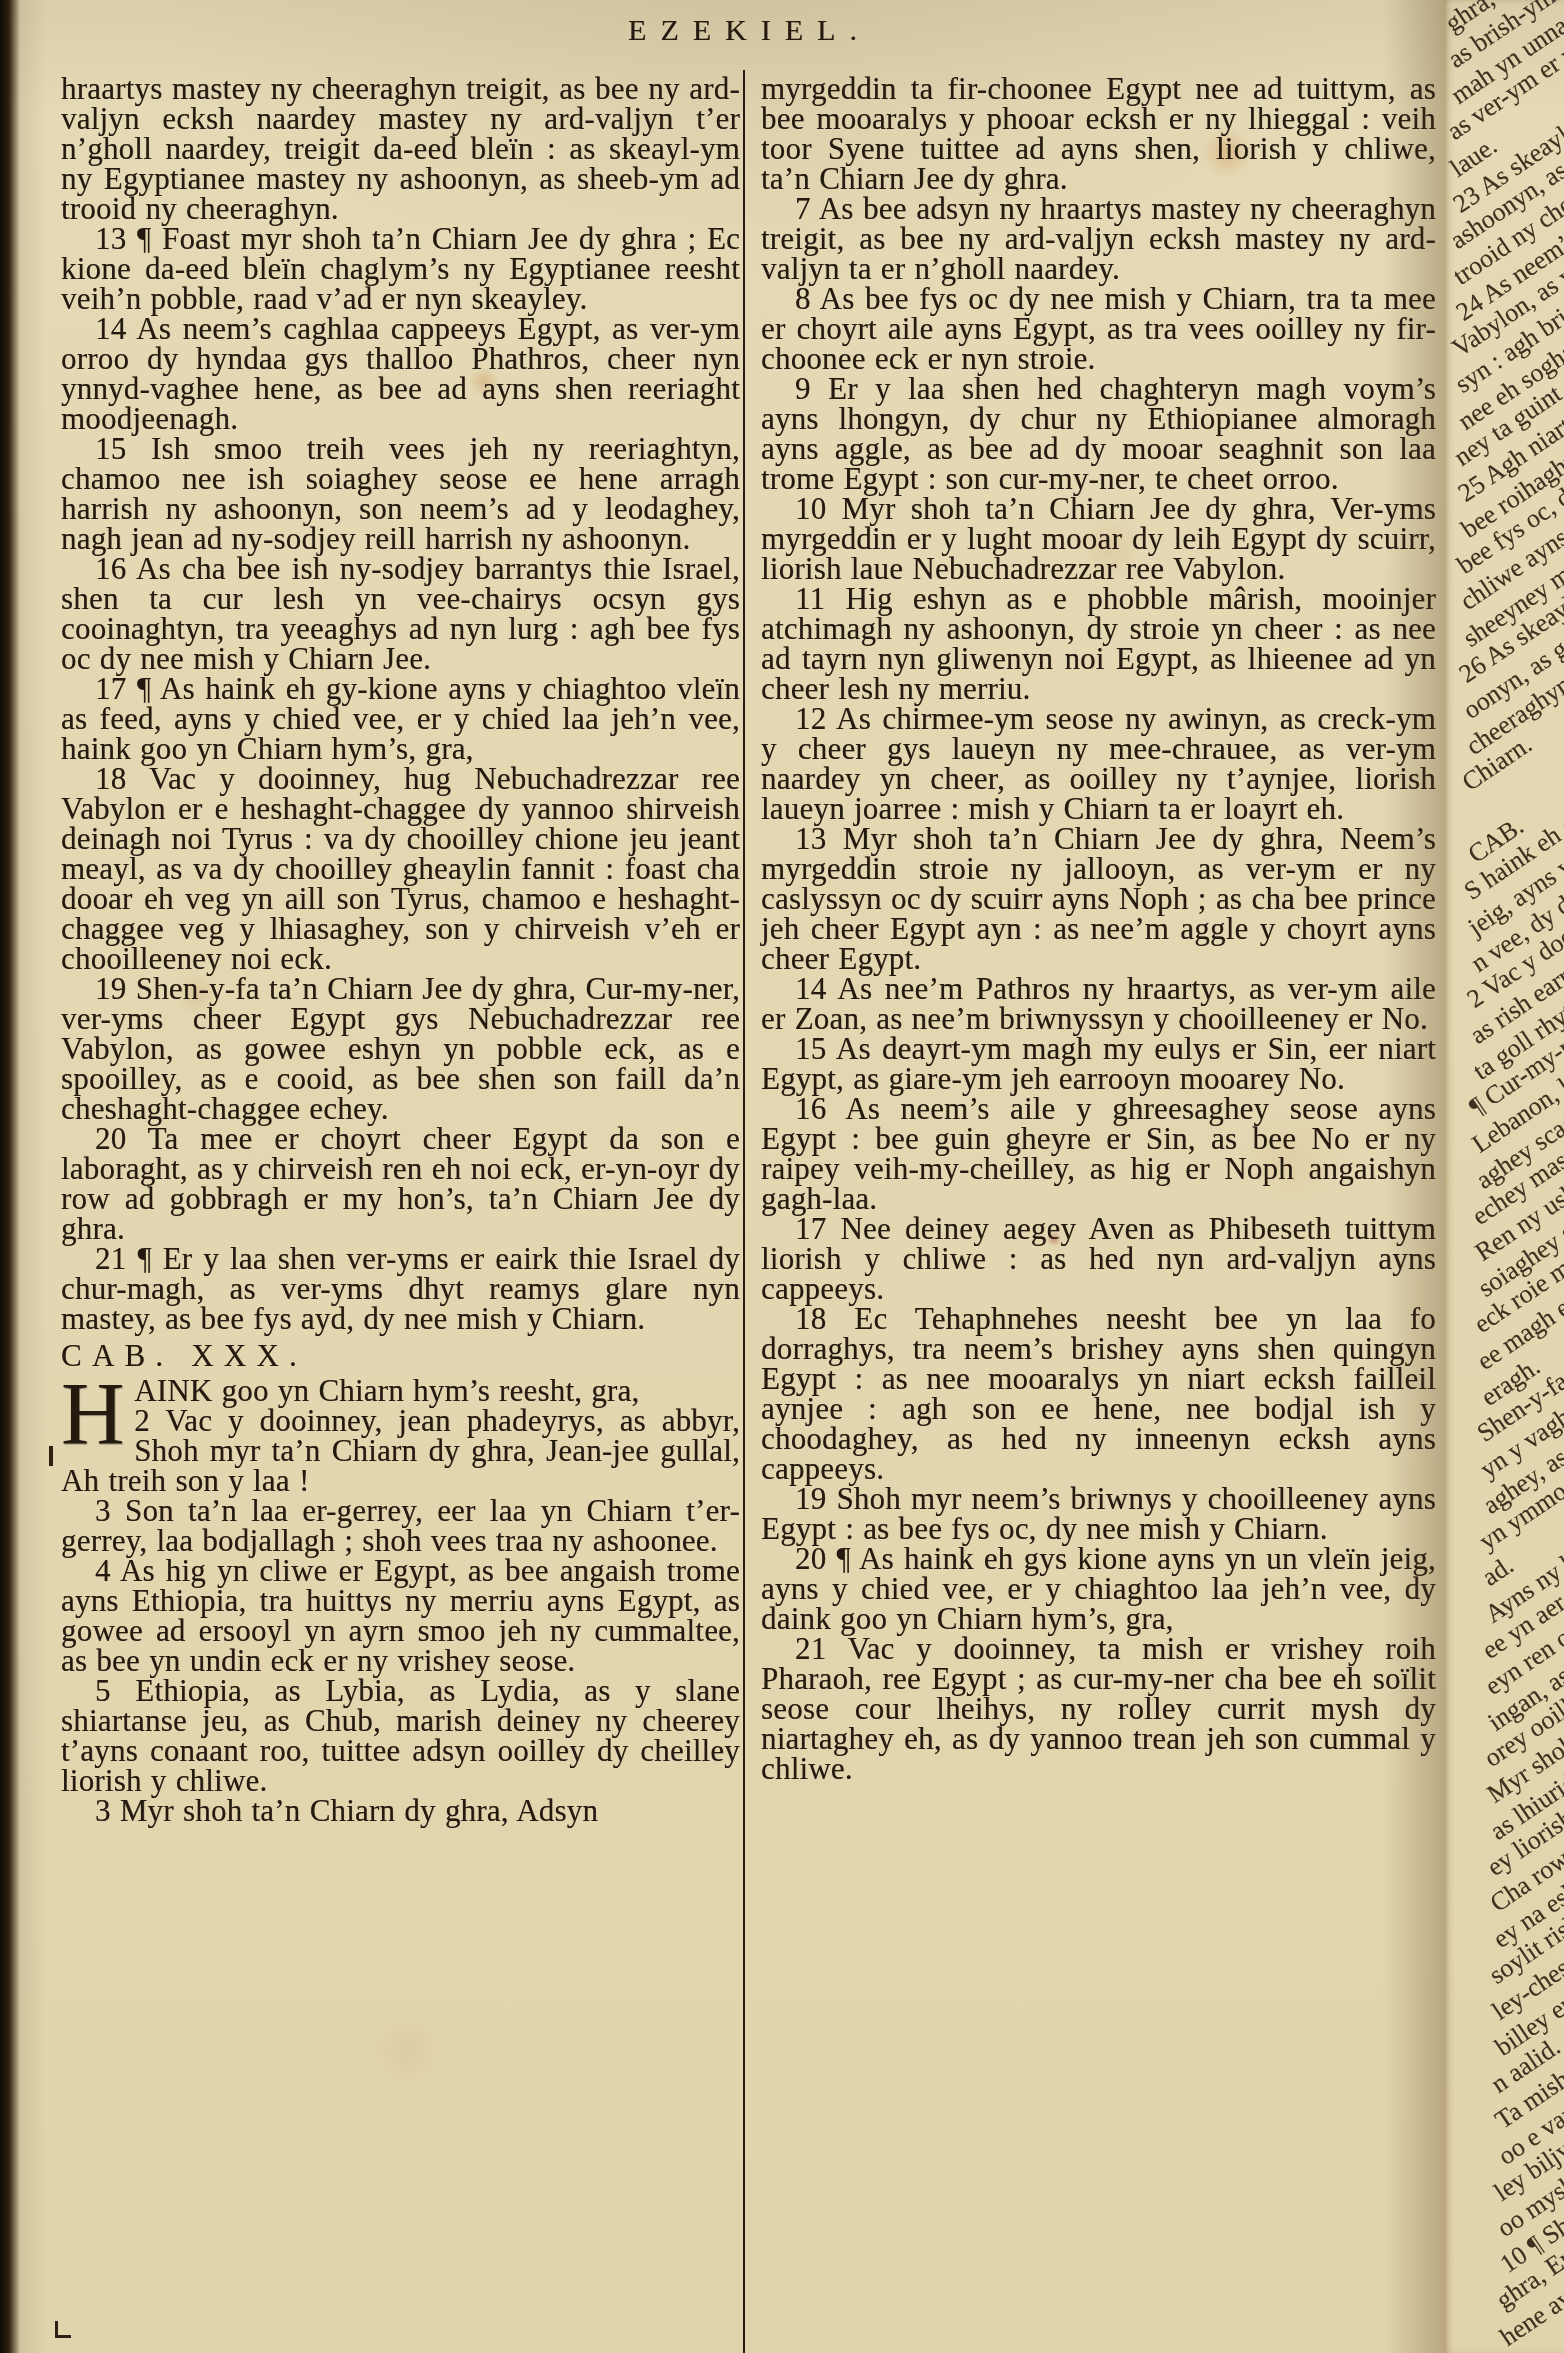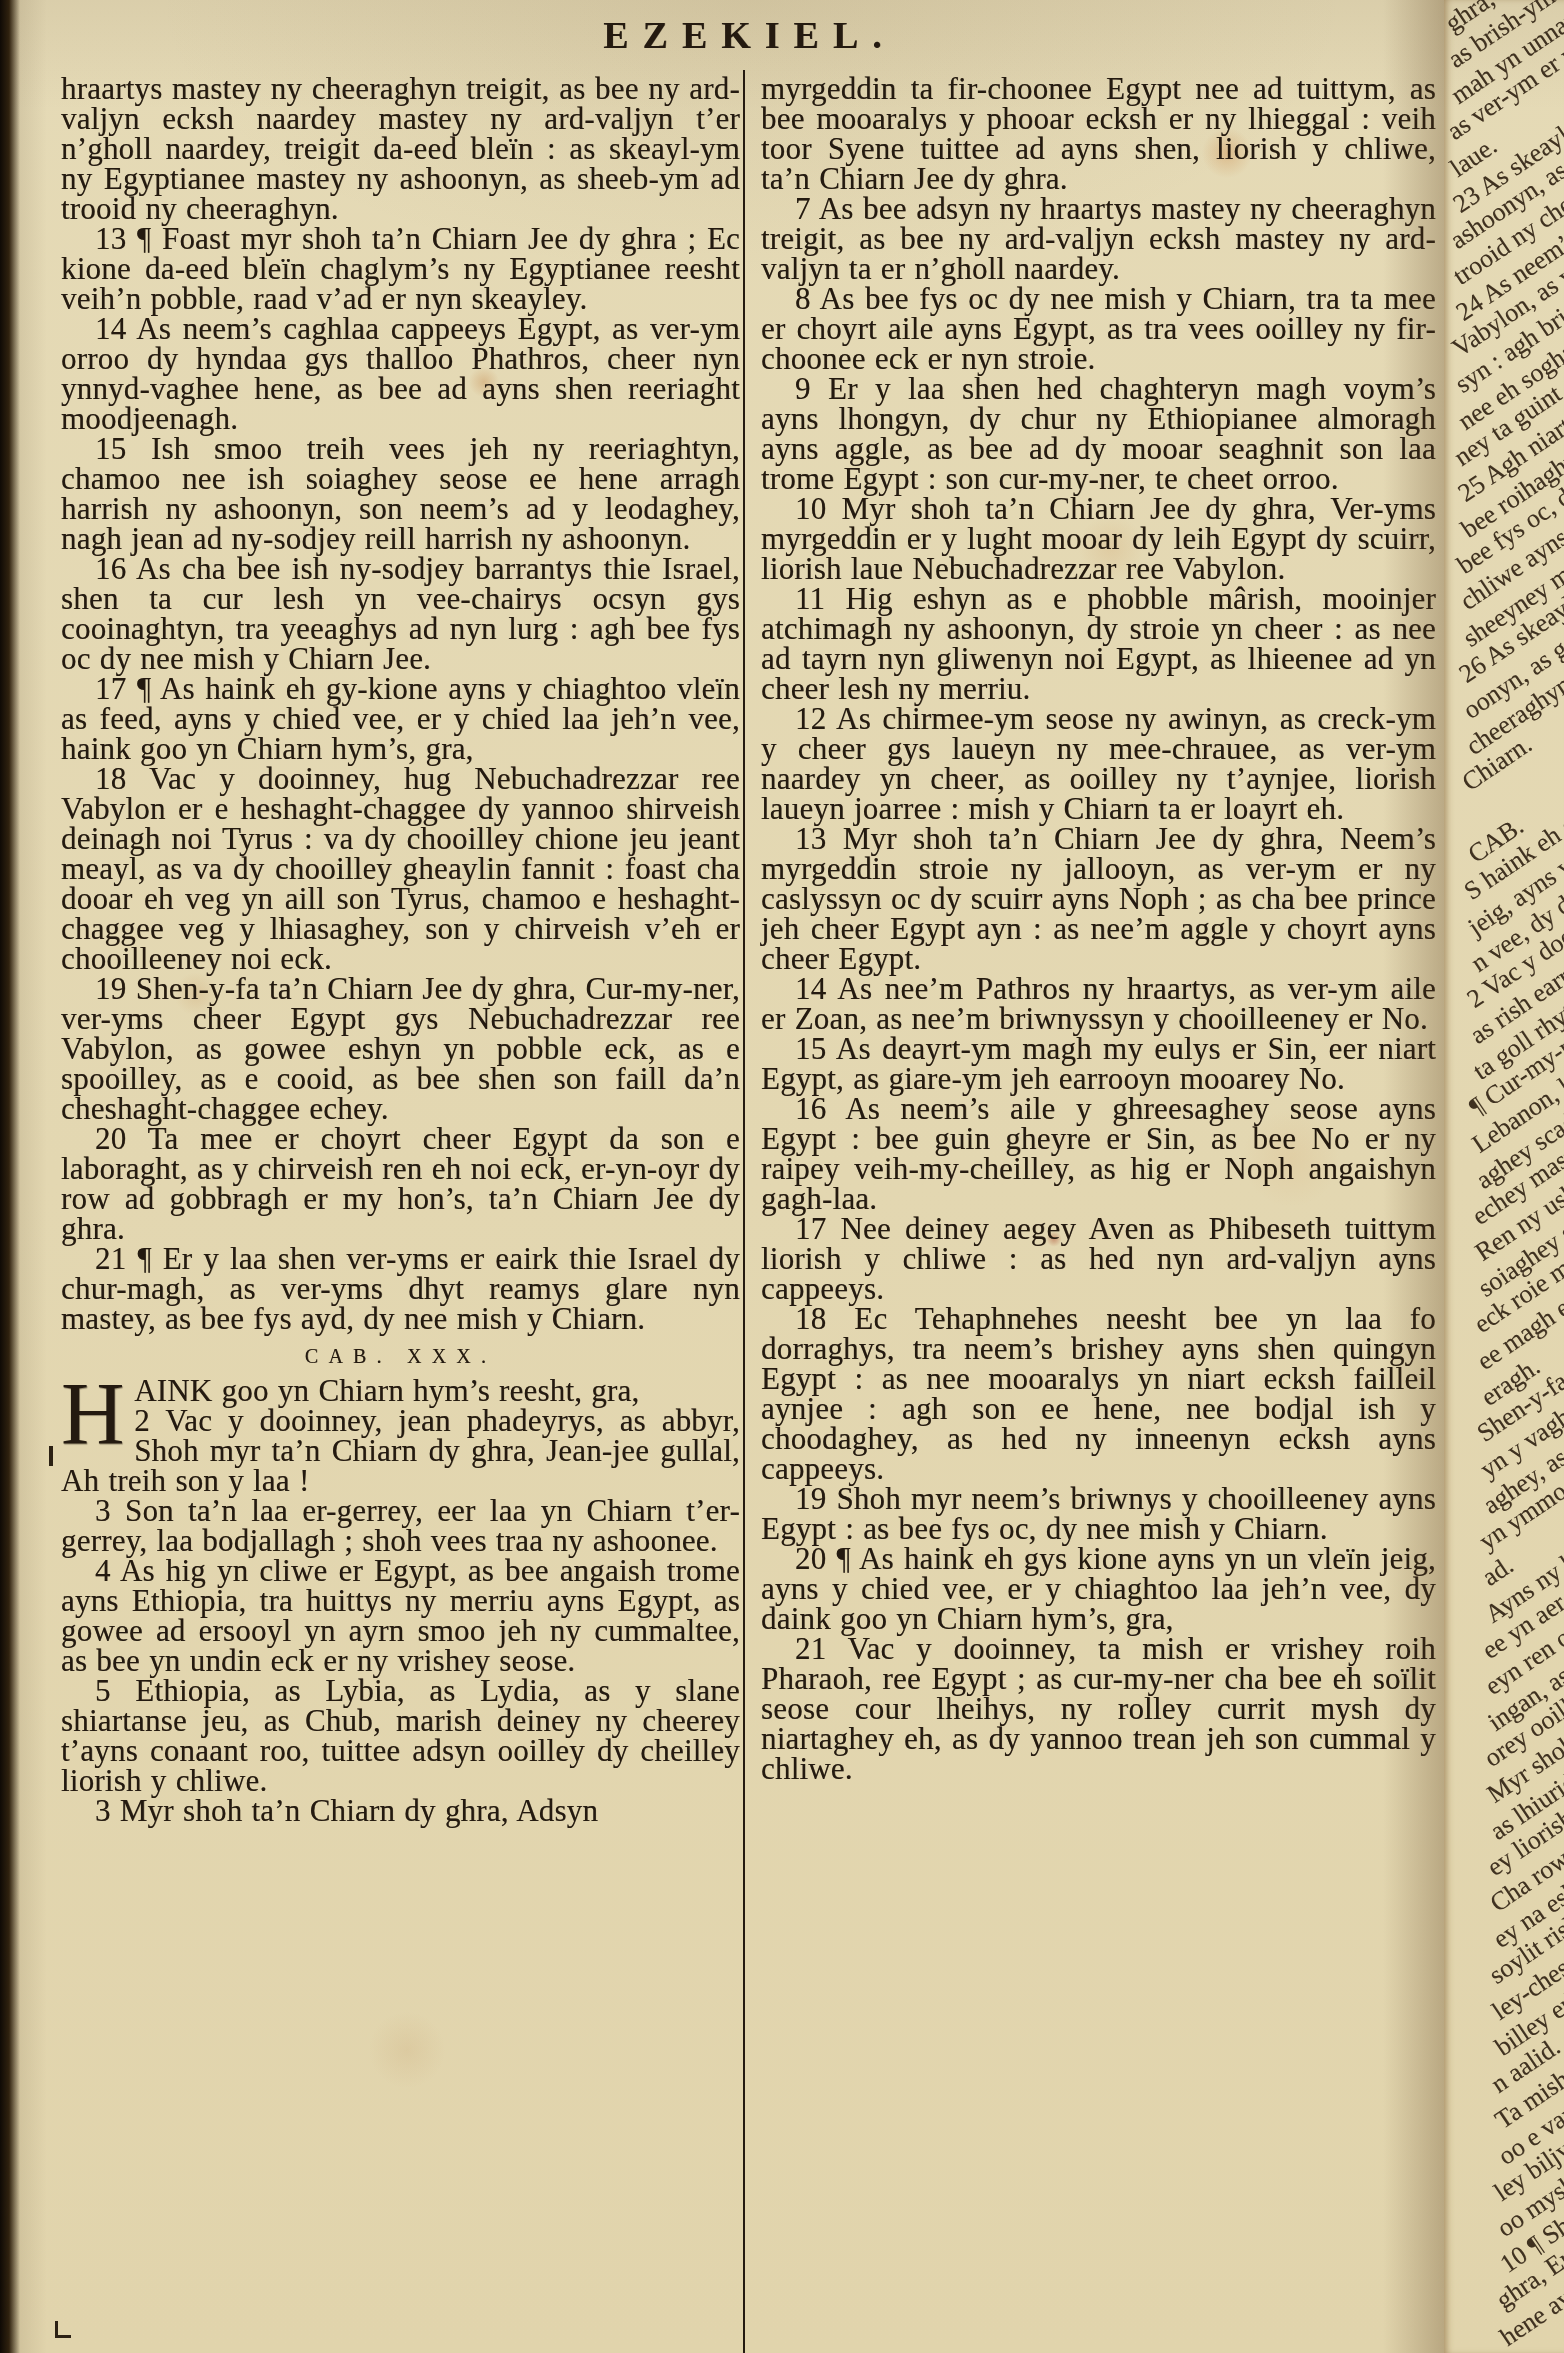--- a/index.html
+++ b/index.html
@@ -16,32 +16,32 @@
       radial-gradient(circle 70px at 1291px 1158px, rgba(200,130,60,.10), rgba(200,130,60,0) 70%),
       radial-gradient(circle 55px at 407px 2050px, rgba(170,110,50,.10), rgba(170,110,50,0) 70%),
       radial-gradient(ellipse 704px 329px at 48% 0%, rgba(120,95,55,.10), rgba(120,95,55,0) 85%),
       linear-gradient(to right, rgba(70,50,25,.18) 0px, rgba(70,50,25,0) 47px),
       linear-gradient(to bottom, rgba(90,65,35,.08), rgba(90,65,35,0) 110px),
       linear-gradient(#e5dab6,#e1d4ac);
   }
   .spine{position:absolute;left:0;top:0;width:20.3px;height:100%;z-index:5;
     background:linear-gradient(to right,#0f0a05 0%,#30220f 45%,rgba(48,34,15,0) 100%);}
   .title{position:absolute;top:12.5px;left:61px;width:1377px;text-align:center;
-    font-size:38px;font-weight:700;letter-spacing:14px;color:#241a10;
+    font-size:30px;font-weight:400;letter-spacing:14px;color:#241a10;
     text-shadow:0.4px 0.4px 0.6px rgba(36,26,16,.45);}
   .divider{position:absolute;left:743px;top:70px;width:2.3px;height:2283px;background:#241a10;z-index:2;}
   .col{position:absolute;top:74px;z-index:1;}
   .col-left{left:61px;width:679px;}
   .col-right{left:761px;width:675px;}
   .col p{margin:0;text-align:justify;font-size:31px;line-height:30px;
     word-spacing:1.2px;letter-spacing:0.2px;
     text-shadow:0.3px 0.3px 0.5px rgba(36,26,16,.5);}
   .col p.verse{text-indent:34px;}
   .col p.cont{text-indent:0;}
-  .chap-head{text-align:center;font-size:20px;letter-spacing:10.2px;line-height:34px;
+  .chap-head{text-align:left;font-size:31px;letter-spacing:10.2px;line-height:34px;
     margin:4.7px 0 3.1px;text-shadow:0.3px 0.3px 0.5px rgba(36,26,16,.5);}
   .dropcap{float:left;font-size:88px;line-height:.72;padding:6.3px 9.4px 0 0;
     text-shadow:0.8px 0.8px 0.8px rgba(36,26,16,.4);}
   .fold{position:absolute;top:0;left:1383px;width:61px;height:100%;z-index:3;
     background:linear-gradient(to right, rgba(92,64,30,0), rgba(92,64,30,.30));}
   .edge-paper{position:absolute;top:0;left:1444px;right:0;height:100%;z-index:4;
     background:linear-gradient(100deg,#f2e7c6 0%,#ead FBA 0%,#eadfba 35%,#dccda2 100%);
     box-shadow:inset 4.7px 0 7.8px -2.3px rgba(120,85,40,.55);}
   #edge-layer{position:absolute;inset:0;overflow:hidden;z-index:6;}
   .edge-frag{position:absolute;font-size:26px;color:#3f3120;white-space:nowrap;

